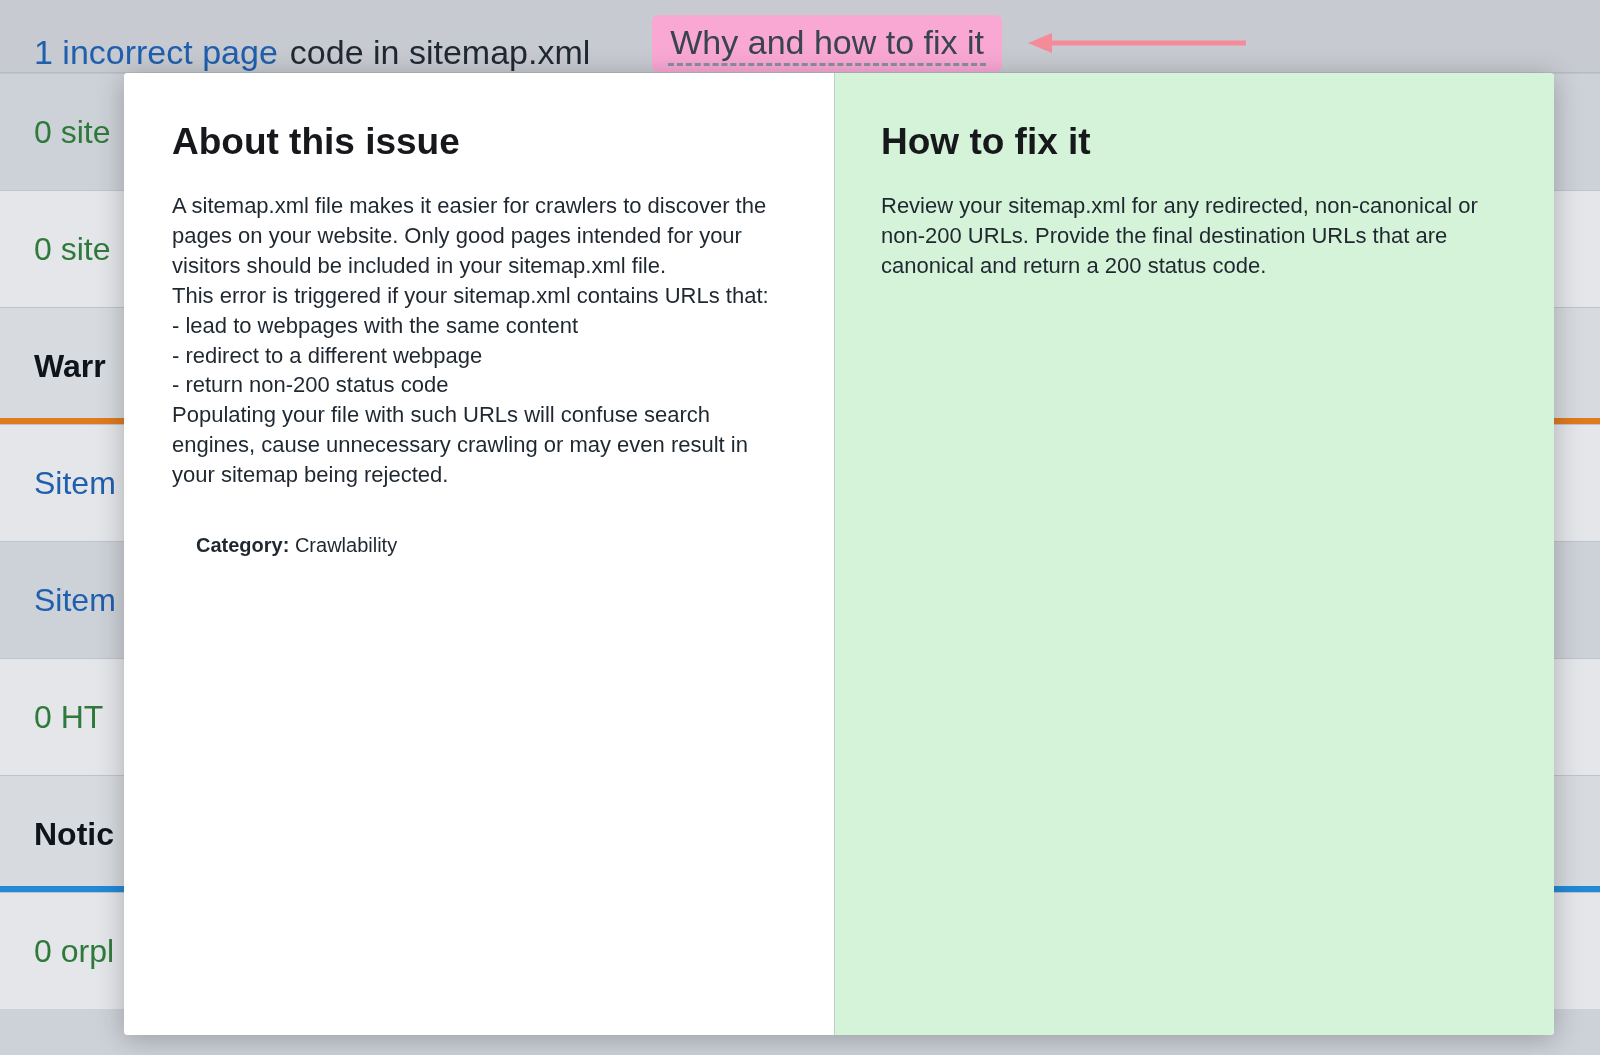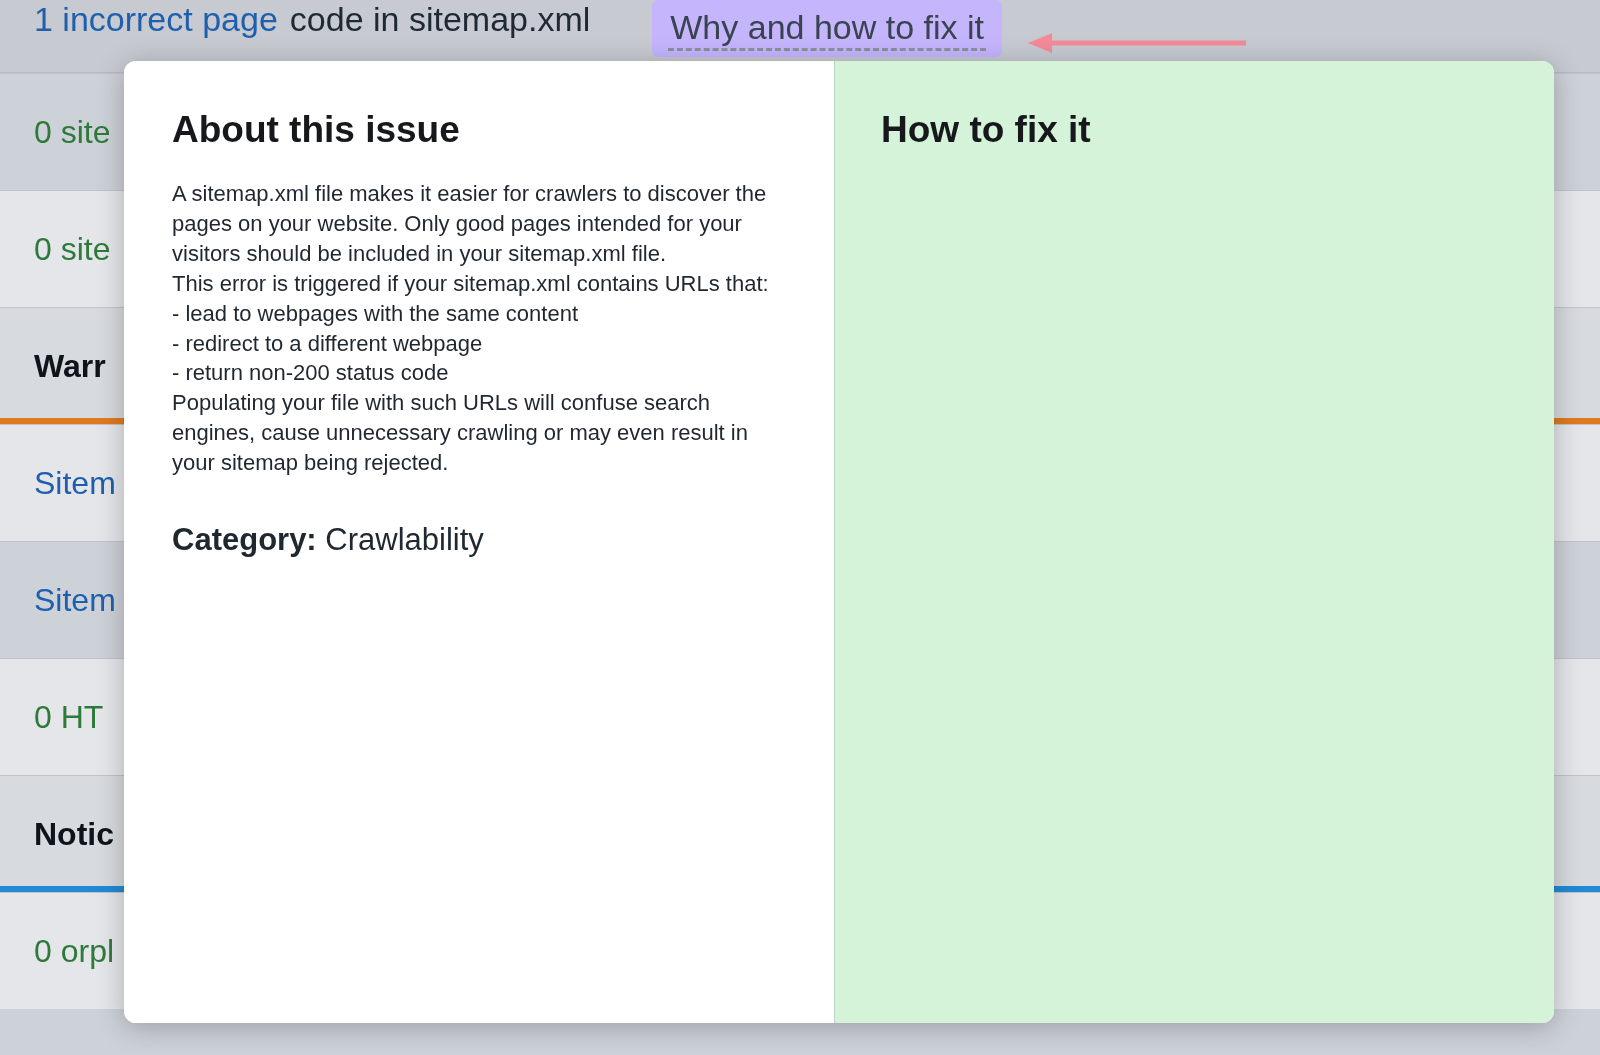--- a/index.html
+++ b/index.html
@@ -44,37 +44,37 @@
   .section-underline.blue { background: #2289d6; }
 
   
   .header-bar {
     position: absolute;
     left: 0; right: 0; top: 0;
     height: 73px;
     background: #c7cbd1;
     border-bottom: 1px solid #b7bcc4;
     display: flex;
-    align-items: flex-start;
+    align-items: flex-end;
     padding-left: 34px;
     gap: 0;
     font-size: 34px;
   }
   .header-bar .link {
     color: #1f5fad;
     margin-right: 12px;
     cursor: pointer;
   }
   .header-bar .rest {
     color: #1f2933;
   }
   .why-fix {
     margin-left: 62px;
     padding: 8px 18px 10px 18px;
-    background: #c4b5fd;
+    background: #f9a8d4;
     color: #3a4350;
     border-radius: 6px;
     position: relative;
     cursor: pointer;
   }
   .why-fix::after {
     content: "";
     position: absolute;
     left: 16px; right: 16px; bottom: 6px;
     border-bottom: 3px dashed #8a919c;
@@ -86,26 +86,26 @@
     top: 31px;
     left: 1028px;
     width: 220px;
     height: 24px;
     pointer-events: none;
   }
 
   
   .panel {
     position: absolute;
-    top: 61px;
+    top: 73px;
     left: 124px;
     width: 1430px;
     height: 962px;
     background: #ffffff;
-    border-radius: 12px;
+    border-radius: 4px;
     box-shadow: 0 4px 28px rgba(0,0,0,0.25);
     display: flex;
     overflow: hidden;
   }
   .panel-left {
     flex: 0 0 711px;
     padding: 48px 42px 40px 48px;
     border-right: 1px solid #2f7a3b55;
     background: #ffffff;
     display: flex;
@@ -123,22 +123,23 @@
     margin-bottom: 28px;
   }
   .panel .body {
     font-size: 22px;
     line-height: 1.36;
     color: #1f2730;
     white-space: pre-line;
   }
   .category {
     margin-top: 44px;
-    font-size: 31px;
+    font-size: 20px;
     color: #1f2730;
+    margin-left: 24px;
   }
   .category strong { font-weight: 700; }
 </style>
 </head>
 <body>
 
 <div class="bg-list">
   <div class="header-bar">
     <span class="link">1 incorrect page</span>
     <span class="rest">code in sitemap.xml</span>
@@ -172,14 +173,15 @@
 - return non-200 status code
 Populating your file with such URLs will confuse search engines, cause unnecessary crawling or may even result in your sitemap being rejected.</div>
     <div class="category">
       <strong>Category:</strong>
       <span> </span>
       <span>Crawlability</span>
     </div>
   </div>
   <div class="panel-right">
     <h2>How to fix it</h2>
+    <div class="body">Review your sitemap.xml for any redirected, non-canonical or non-200 URLs. Provide the final destination URLs that are canonical and return a 200 status code.</div>
   </div>
 </div>
 
 </body></html>

